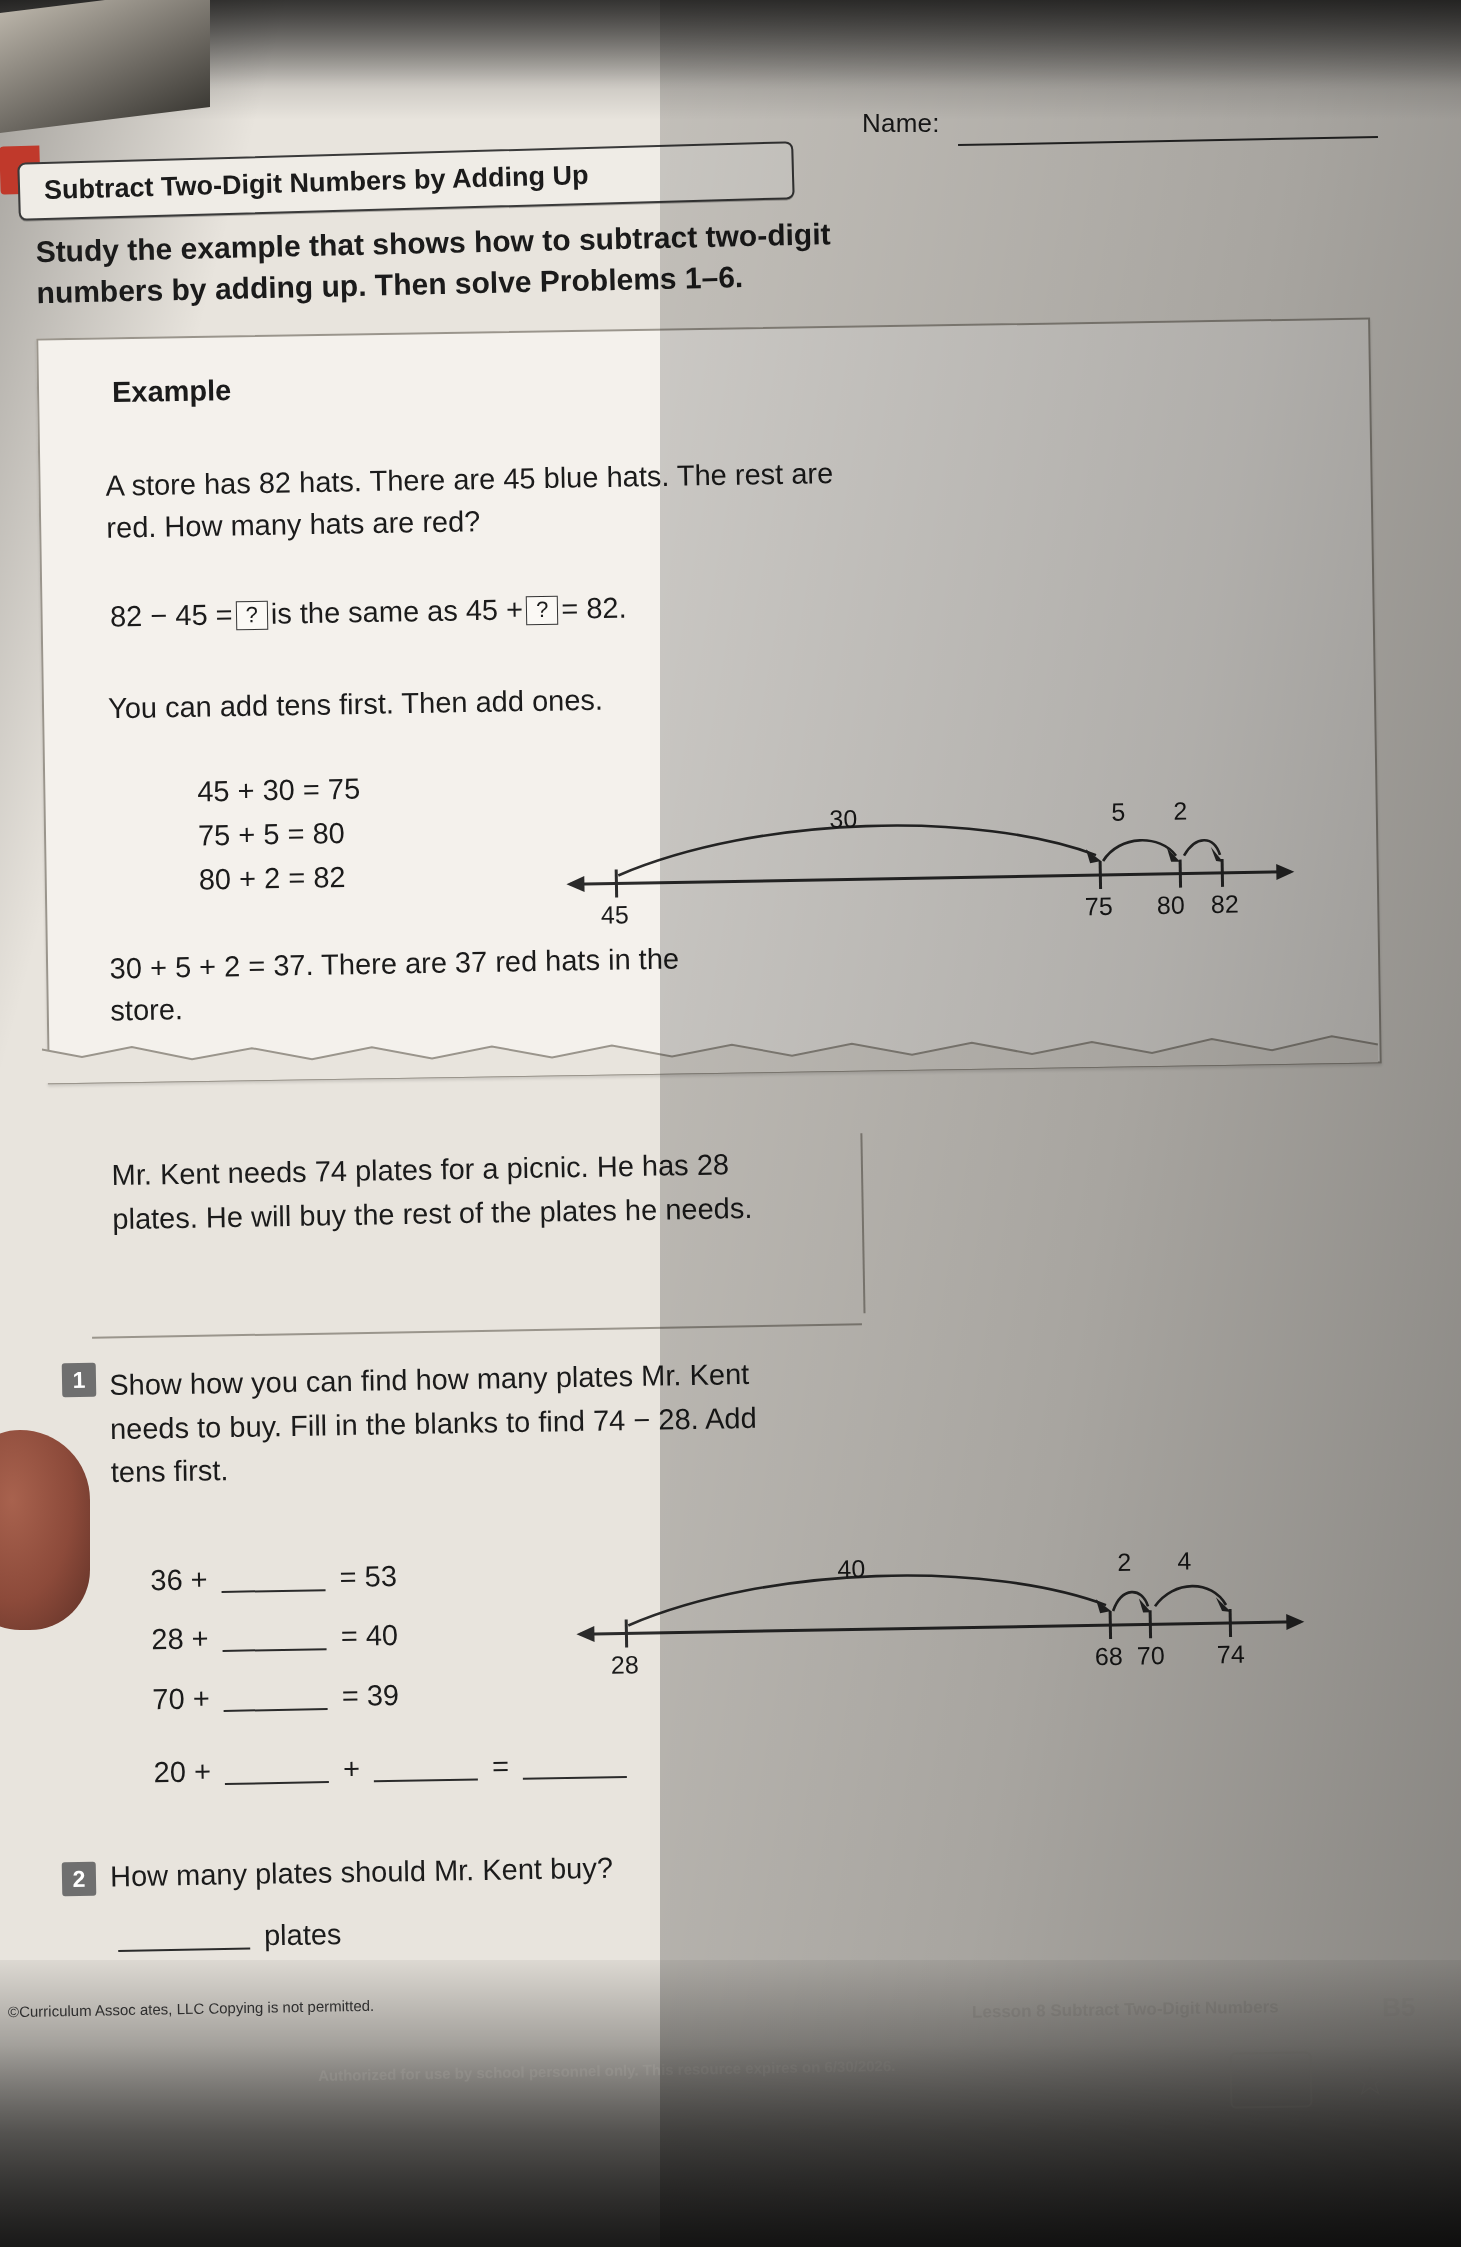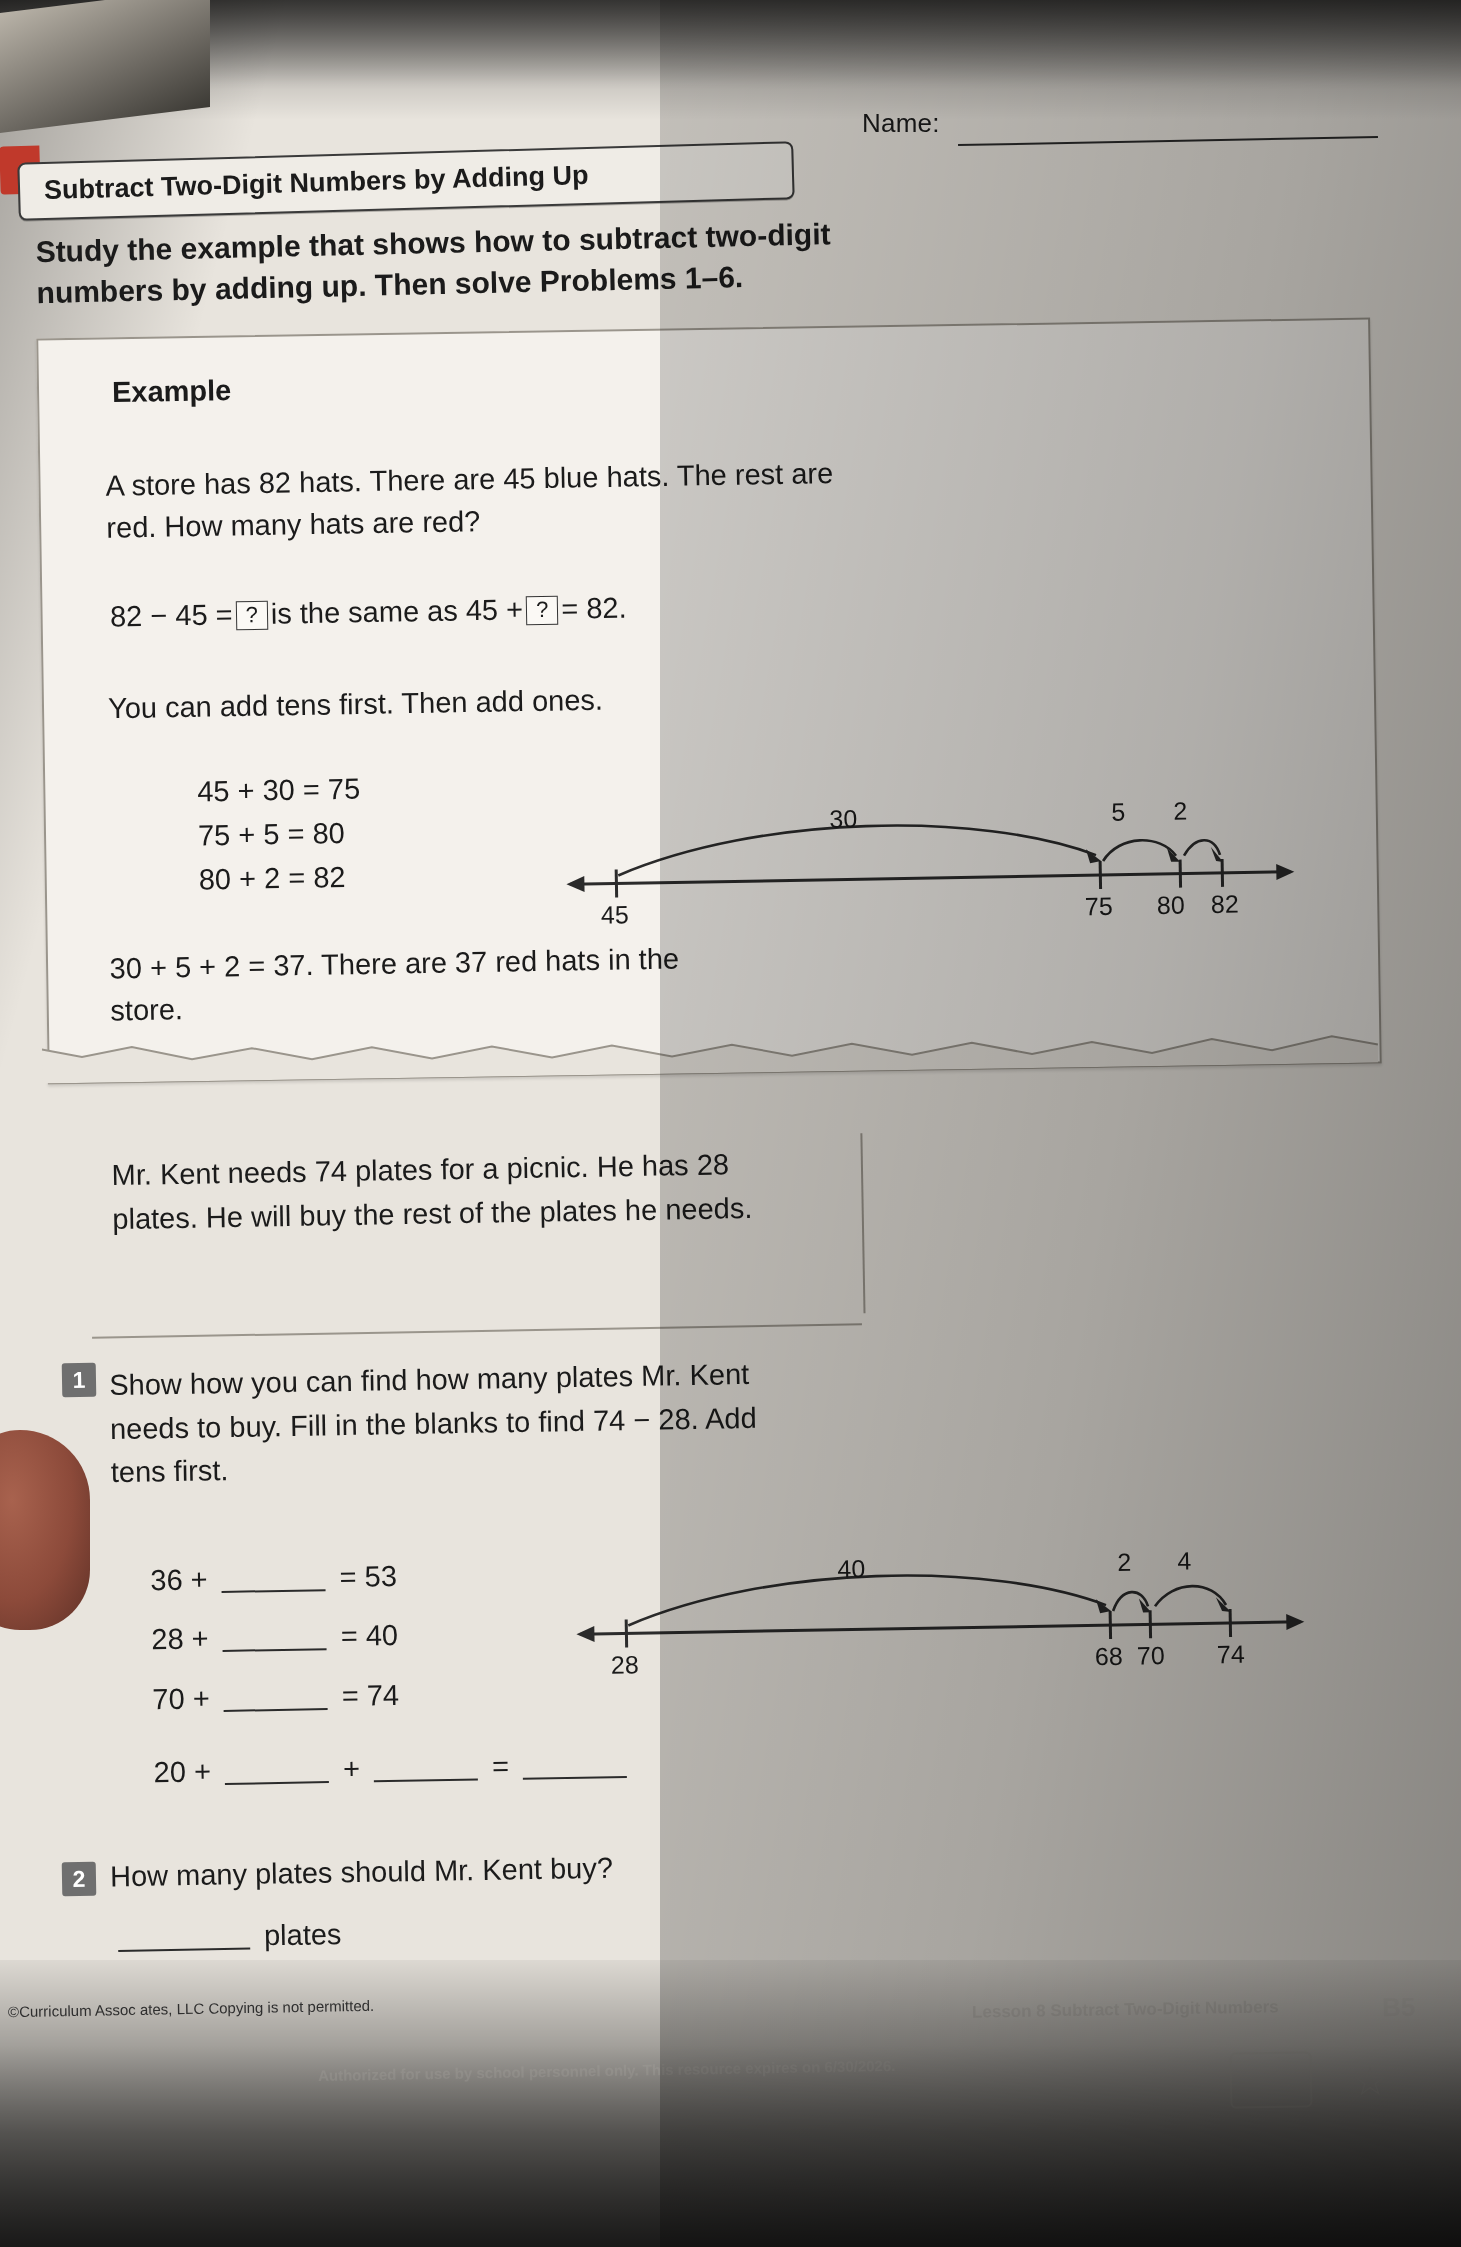--- a/index.html
+++ b/index.html
@@ -422,21 +422,21 @@
         <span>= 53</span>
       </div>
       <div>
         <span>28 +</span>
         <span class="blank"></span>
         <span>= 40</span>
       </div>
       <div>
         <span>70 +</span>
         <span class="blank"></span>
-        <span>= 74</span>
+        <span>= 39</span>
       </div>
       <div style="margin-top:14px;">
         <span>20 +</span>
         <span class="blank"></span>
         <span>+</span>
         <span class="blank"></span>
         <span>=</span>
         <span class="blank"></span>
       </div>
     </div>

